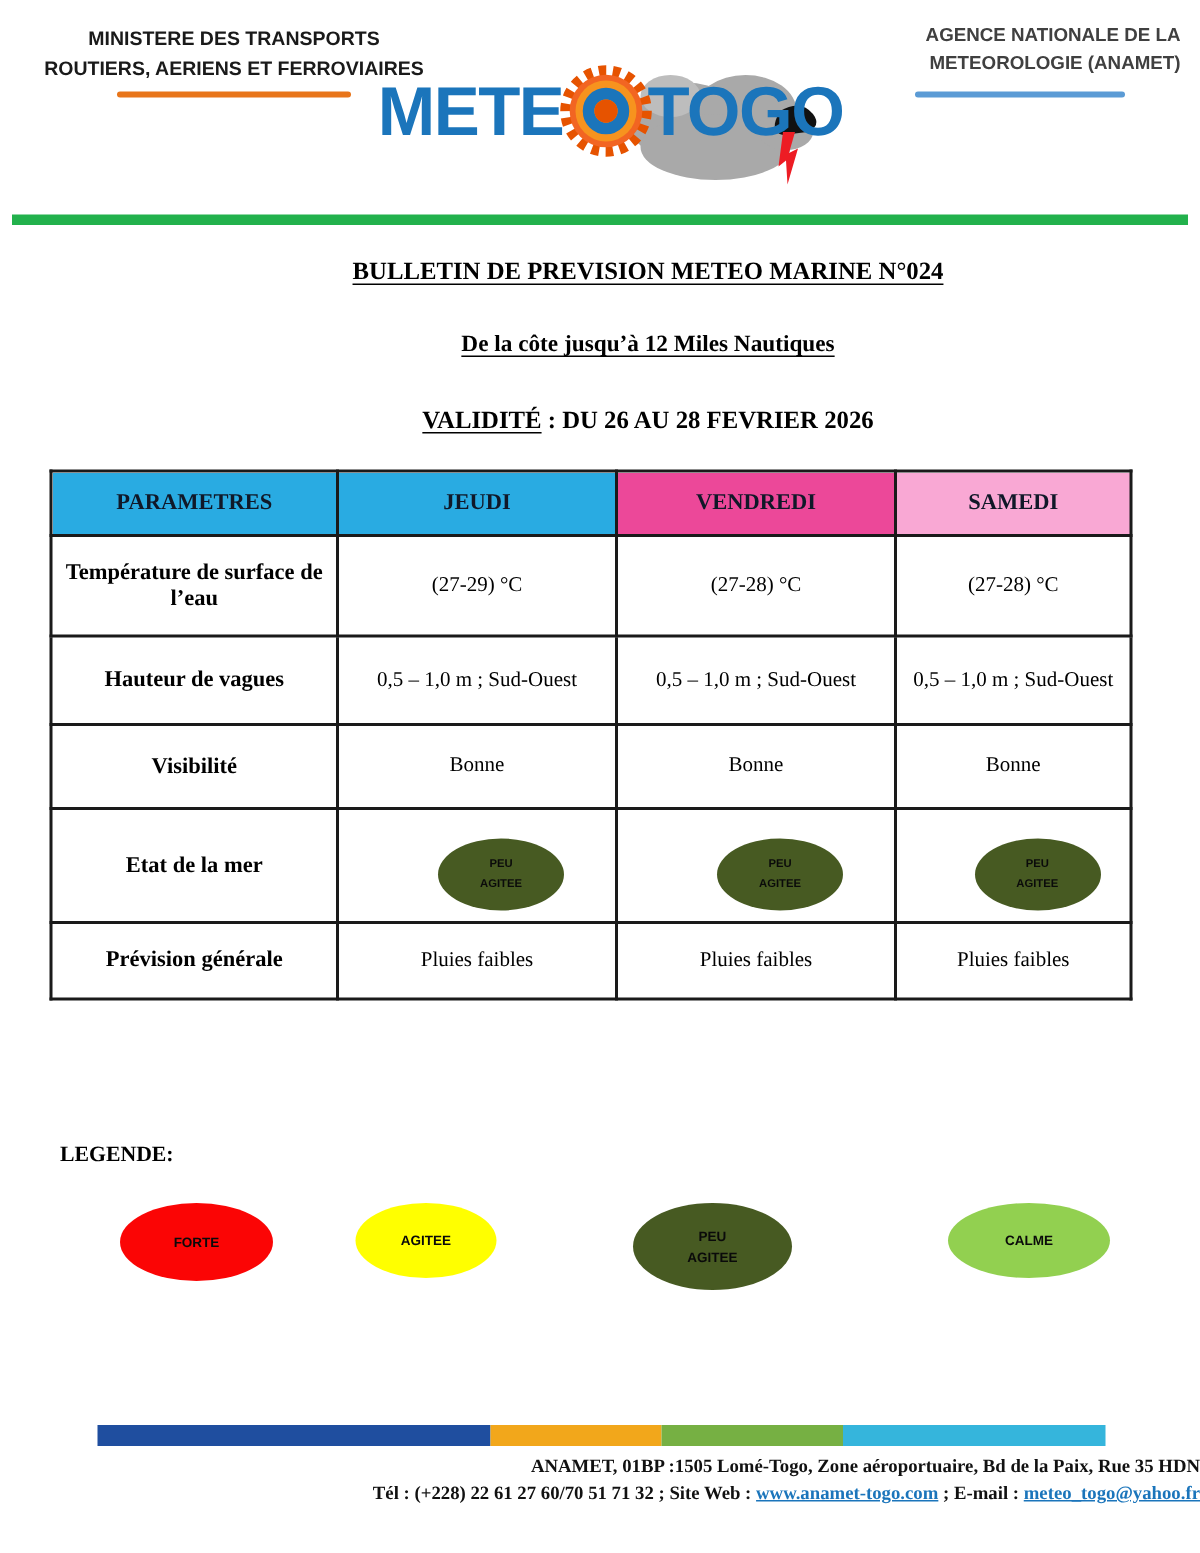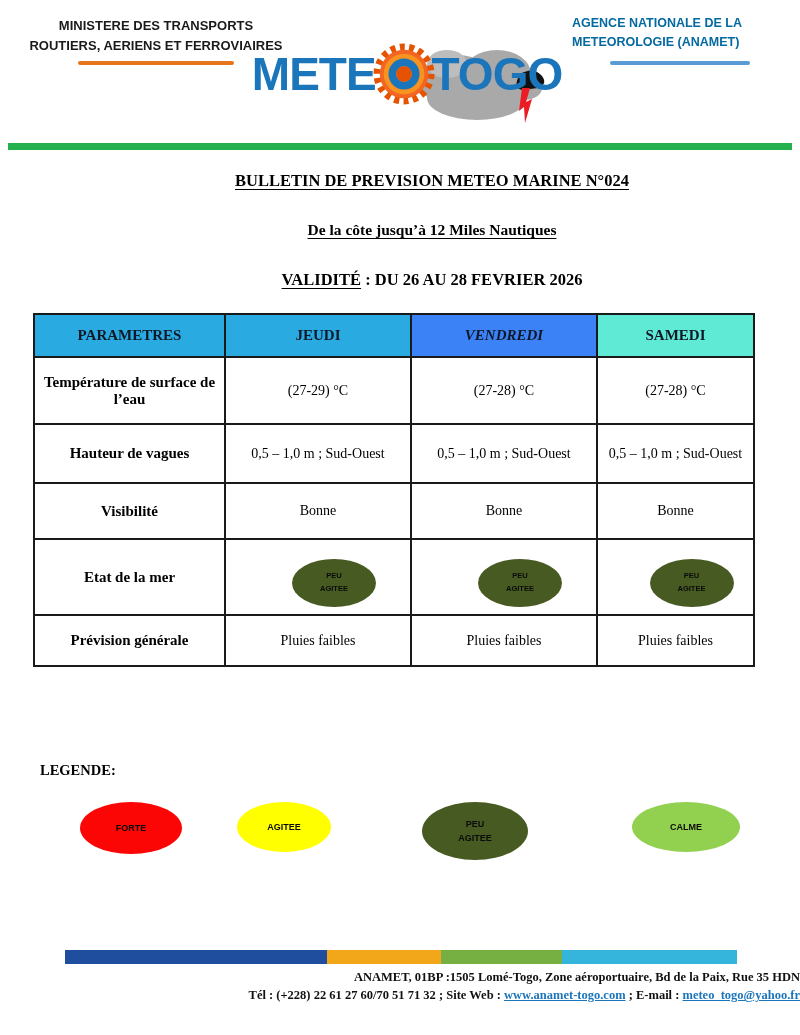--- a/index.html
+++ b/index.html
@@ -4,23 +4,23 @@
 <style>
   html,body{margin:0;padding:0;background:#fff;}
   .page{position:relative;width:800px;height:1035px;background:#fff;overflow:hidden;
         font-family:"Liberation Serif", serif;color:#000;}
 
   
   .ministry{position:absolute;left:22px;top:16px;width:268px;text-align:center;
             font-family:"Liberation Sans", sans-serif;font-weight:bold;font-size:13px;
             line-height:1.5;color:#1a1a1a;}
   .ministry-underline{width:156px;height:4px;margin:6px auto 0;border-radius:2px;}
-  .agency{position:absolute;left:572px;top:14px;width:215px;text-align:left;
+  .agency{position:absolute;left:572px;top:14px;width:215px;text-align:right;
           font-family:"Liberation Sans", sans-serif;font-weight:bold;font-size:12.5px;
-          line-height:1.55;color:#0369a1;}
+          line-height:1.55;color:#404040;}
   .agency-underline{width:140px;height:4px;margin:8px auto 0;border-radius:2px;}
 
   
   .logo{position:absolute;left:252px;top:26px;width:310px;height:95px;
         display:flex;align-items:center;justify-content:center;
         font-family:"Liberation Sans", sans-serif;font-weight:bold;font-size:46px;
         letter-spacing:-1px;color:#1B75BB;}
   .logo-cloud{position:absolute;left:150px;top:10px;z-index:0;}
   .logo-word{position:relative;z-index:2;}
   .logo-sun{position:relative;z-index:2;width:62px;height:62px;margin:0 -3px;flex:none;}
@@ -136,22 +136,22 @@
     <colgroup>
       <col class="col-param">
         <col class="col-day">
         <col class="col-day">
         <col class="col-day-last">
     </colgroup>
     <tbody>
         <tr class="row-header">
       <th style="background: rgb(41, 171, 226);">PARAMETRES</th>
       <th style="background: rgb(41, 171, 226);">JEUDI</th>
-      <th style="background: #3b82f6; font-style: italic;">VENDREDI</th>
-      <th style="background: #5eead4;">SAMEDI</th>
+      <th style="background: #ec4899;">VENDREDI</th>
+      <th style="background: #f9a8d4;">SAMEDI</th>
     </tr>
     <tr class="row-temp">
       <td class="param-cell">Température de surface de l’eau</td>
       <td class="value-cell">(27-29) °C</td>
       <td class="value-cell">(27-28) °C</td>
       <td class="value-cell">(27-28) °C</td>
     </tr>
     <tr class="row-vag">
       <td class="param-cell">Hauteur de vagues</td>
       <td class="value-cell">0,5 – 1,0 m ; Sud-Ouest</td>

